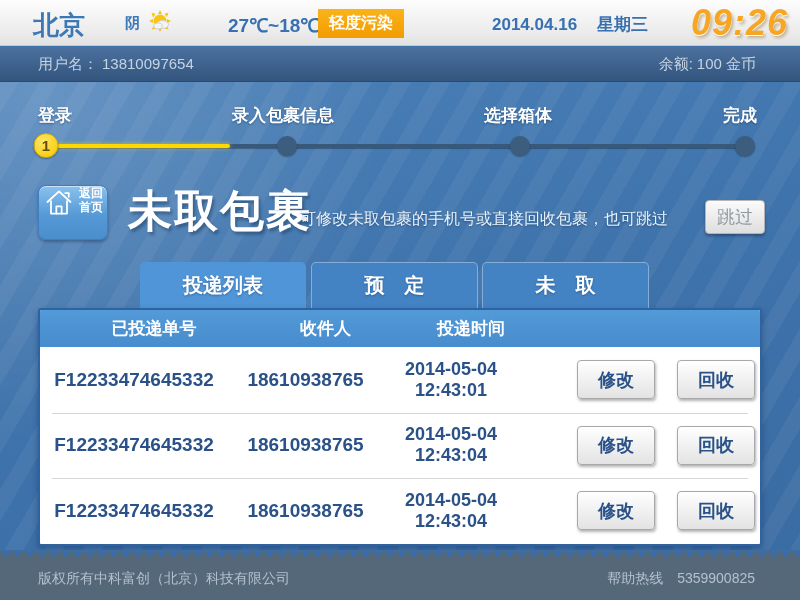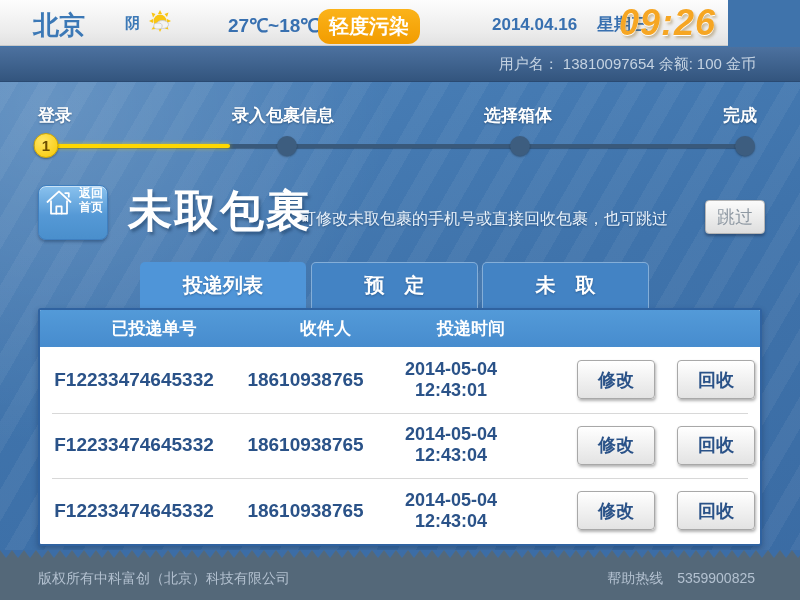--- a/index.html
+++ b/index.html
@@ -1,37 +1,37 @@
 <!DOCTYPE html>
 <html><head>
 <meta charset="utf-8">
 <style>
   * { margin:0; padding:0; box-sizing:border-box; }
   body { font-family:"Liberation Sans", sans-serif; background:#222; }
   #app { position:relative; width:800px; height:600px; overflow:hidden; background:#3f73ab; }
 
   
-  .topbar { position:absolute; top:0; left:0; width:728px; height:46px;
+  .topbar { position:absolute; top:0; left:0; width:800px; height:46px;
             background:linear-gradient(#fdfdfd,#ececec 70%,#e2e2e2); border-bottom:1px solid #c9c9c9; }
   .city { position:absolute; left:33px; top:8px; font-size:26px; font-weight:bold; color:#3b78b6; }
   .weather-txt { position:absolute; left:125px; top:14px; font-size:15px; font-weight:bold; color:#3b78b6; }
   .weather-ic { position:absolute; left:147px; top:9px; }
   .temp { position:absolute; left:228px; top:12px; font-size:19px; font-weight:bold; color:#3870b0; }
   .aqi { position:absolute; left:318px; top:9px; background:linear-gradient(#fbb31a,#f29c00);
-         color:#fff; font-size:20px; font-weight:bold; padding:4px 11px; border-radius:12px; }
+         color:#fff; font-size:16px; font-weight:bold; padding:4px 11px; border-radius:0; }
   .dategrp { position:absolute; left:492px; top:13px; font-size:17px; font-weight:bold; color:#3870b0; }
   .dategrp span { margin-right:20px; }
   .clock { position:absolute; right:12px; top:2px; font-size:36px; font-weight:900; font-style:italic;
            color:#f6a623; letter-spacing:1px;
            text-shadow:0 1px 0 #fff, 2px 3px 3px rgba(120,80,0,.35); }
 
   
   .userbar { position:absolute; top:47px; left:0; width:800px; height:35px;
              background:linear-gradient(#4c719f,#33557e); border-bottom:1px solid #2a4a72;
-             display:flex; align-items:center; justify-content:flex-end;
+             display:flex; align-items:center; justify-content:space-between;
              padding:0 40px 0 38px; color:#c5d3e2; font-size:15px; }
   .userbar .grp span { margin-right:4px; }
 
   
   .main { position:absolute; top:82px; left:0; width:800px; height:518px;
           background:linear-gradient(165deg,#4a80b8,#3f73ab 45%,#3a6ba3); }
   .main::before { content:""; position:absolute; inset:0;
           background:repeating-linear-gradient(120deg, rgba(255,255,255,.05) 0 16px, rgba(0,0,0,0) 16px 34px),
                      radial-gradient(circle at 6% 4%, rgba(255,255,255,.16), rgba(255,255,255,0) 38%);
           pointer-events:none; }

